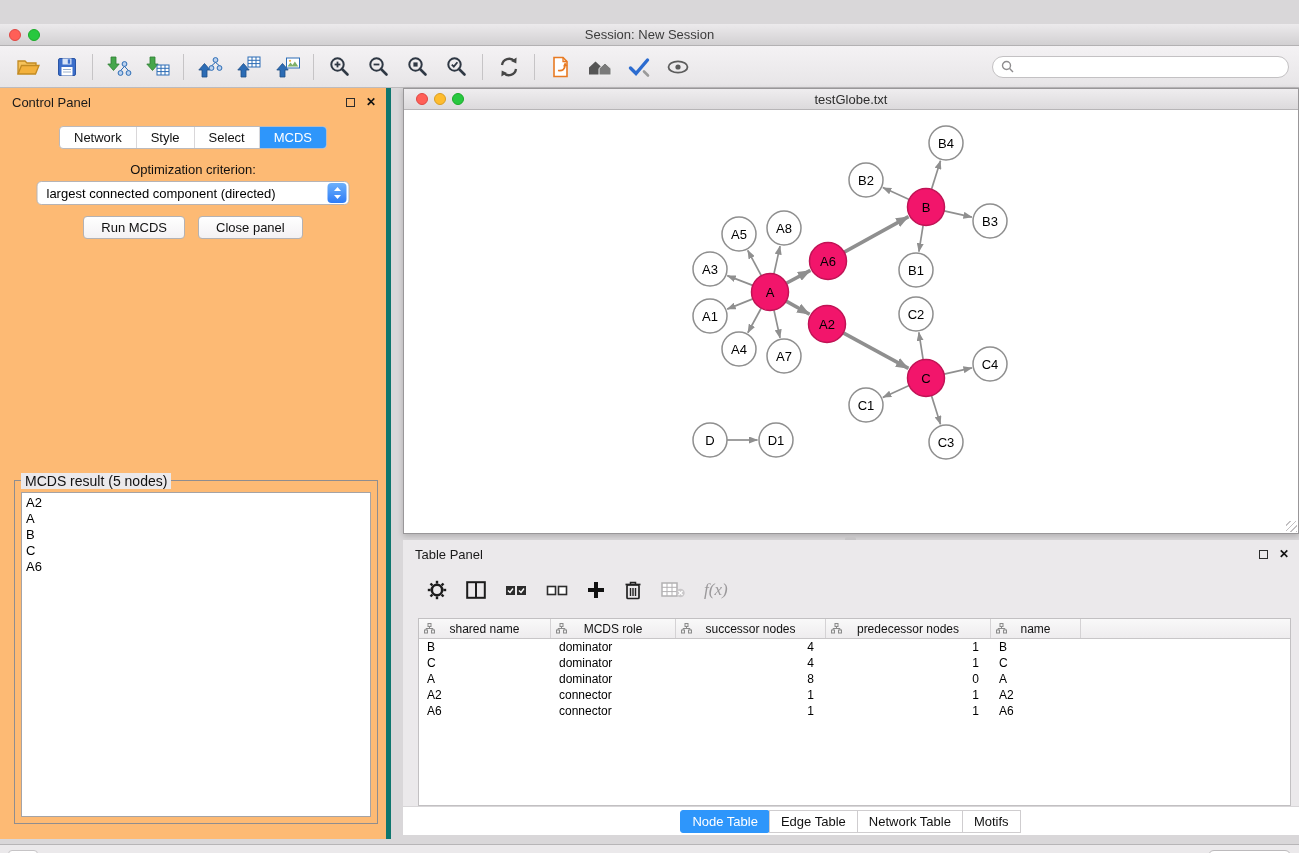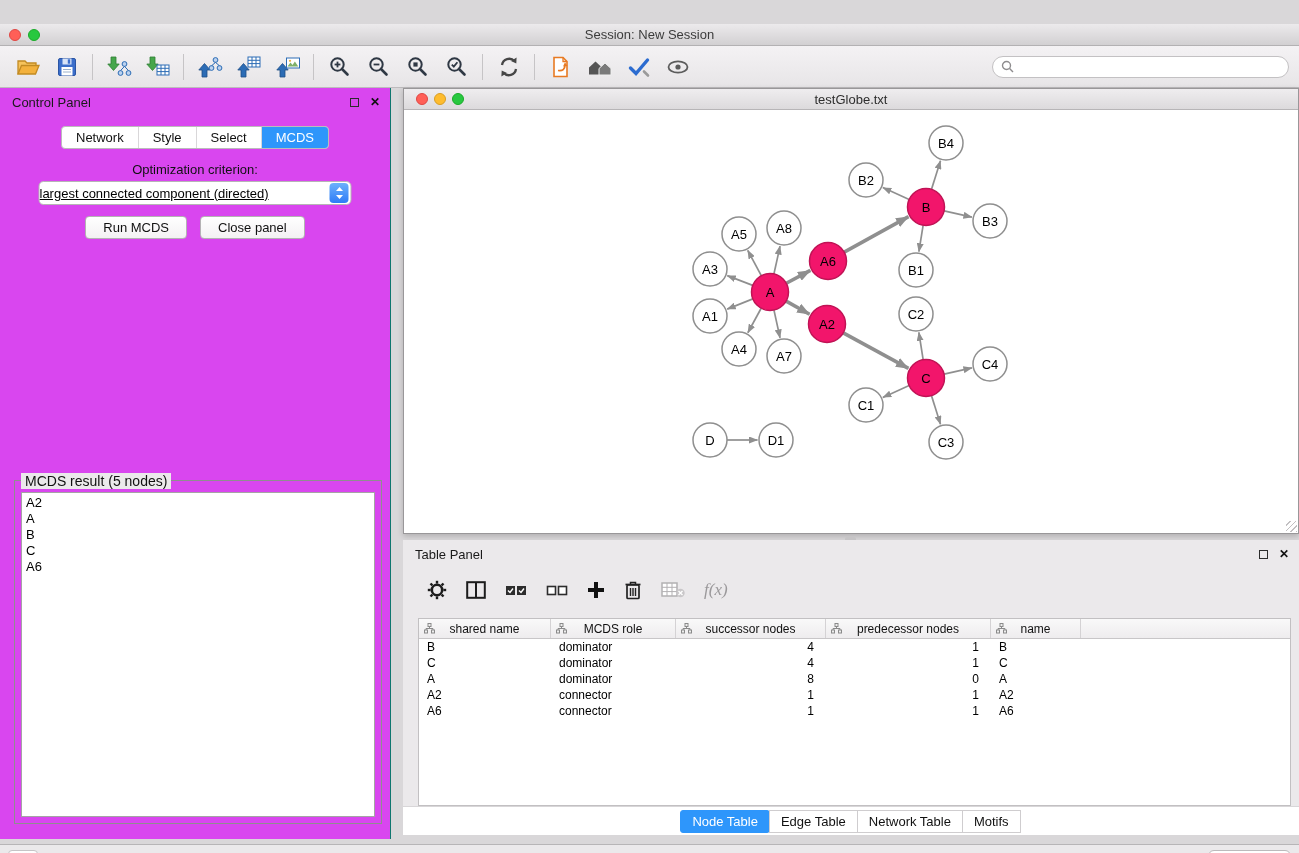--- a/index.html
+++ b/index.html
@@ -26,35 +26,35 @@
     background:none;border:none;flex:0 0 auto;}
   .tool-sep{width:1px;height:26px;background:#c6c4c6;margin:0 6px;flex:0 0 auto;}
   .search-field{margin-left:auto;width:297px;height:22px;background:#fff;
     border:1px solid #c3c1c3;border-radius:11px;display:flex;align-items:center;
     padding:0 8px;gap:5px;flex:0 0 auto;margin-right:2px;}
   .search-field input{border:none;outline:none;flex:1;font-size:12px;background:transparent;
     font-family:inherit;}
 
   
   .control-panel{position:absolute;left:0;top:64px;width:391px;height:751px;
-    background:#d946ef;border-right:1px solid #0f766e;}
+    background:#fdba74;border-right:5px solid #0f766e;}
   .panel-header{position:relative;height:28px;}
   .panel-title{position:absolute;left:12px;top:7px;font-size:13px;color:#1a1a1a;}
   .panel-icons{position:absolute;right:10px;top:8px;display:flex;gap:11px;align-items:center;}
   .float-box{width:9px;height:9px;border:1.5px solid #2c2c2c;display:inline-block;}
   .close-x{font-size:12px;font-weight:bold;color:#111;line-height:1;}
   .seg-tabs{position:absolute;top:38px;left:50%;transform:translateX(-50%);display:flex;
     background:#fff;border:1px solid #bcbabc;border-radius:4px;overflow:hidden;}
   .seg{padding:3px 14px;font-size:13px;color:#111;border-left:1px solid #d9d7d9;white-space:nowrap;}
   .seg:first-child{border-left:none;}
   .seg.sel{background:#2e96fb;color:#fff;}
   .opt-label{position:absolute;top:74px;left:0;right:0;text-align:center;font-size:13px;color:#111;}
   .dropdown{position:absolute;top:93px;left:50%;transform:translateX(-50%);width:313px;height:24px;
     background:#fff;border:1px solid #b6b4b6;border-radius:5px;display:flex;align-items:center;}
-  .dd-value{flex:1;font-size:13px;white-space:nowrap;overflow:hidden;text-decoration:underline;}
+  .dd-value{flex:1;font-size:13px;padding-left:9px;white-space:nowrap;overflow:hidden;}
   .dd-stepper{width:19px;height:20px;margin-right:2px;border-radius:4px;
     background:linear-gradient(#6cb0fb,#2e7cf7);display:flex;align-items:center;justify-content:center;}
   .btn-row{position:absolute;top:128px;left:0;right:0;display:flex;justify-content:center;gap:13px;}
   .mac-btn{font-family:inherit;font-size:13px;color:#111;background:linear-gradient(#ffffff,#f3f1f3);
     border:1px solid #b4b2b4;border-radius:4px;padding:3px 17px;}
   .result-box{position:absolute;left:14px;right:8px;top:392px;bottom:15px;border:1px solid #8f8d8f;}
   .result-title{position:absolute;top:-8px;left:6px;background:#ebe9eb;padding:0 4px;
     font-size:14px;color:#111;white-space:nowrap;}
   .result-list{position:absolute;left:6px;right:6px;top:11px;bottom:6px;background:#fff;
     border:1px solid #a5a3a5;overflow:hidden;padding:2px 0;}

